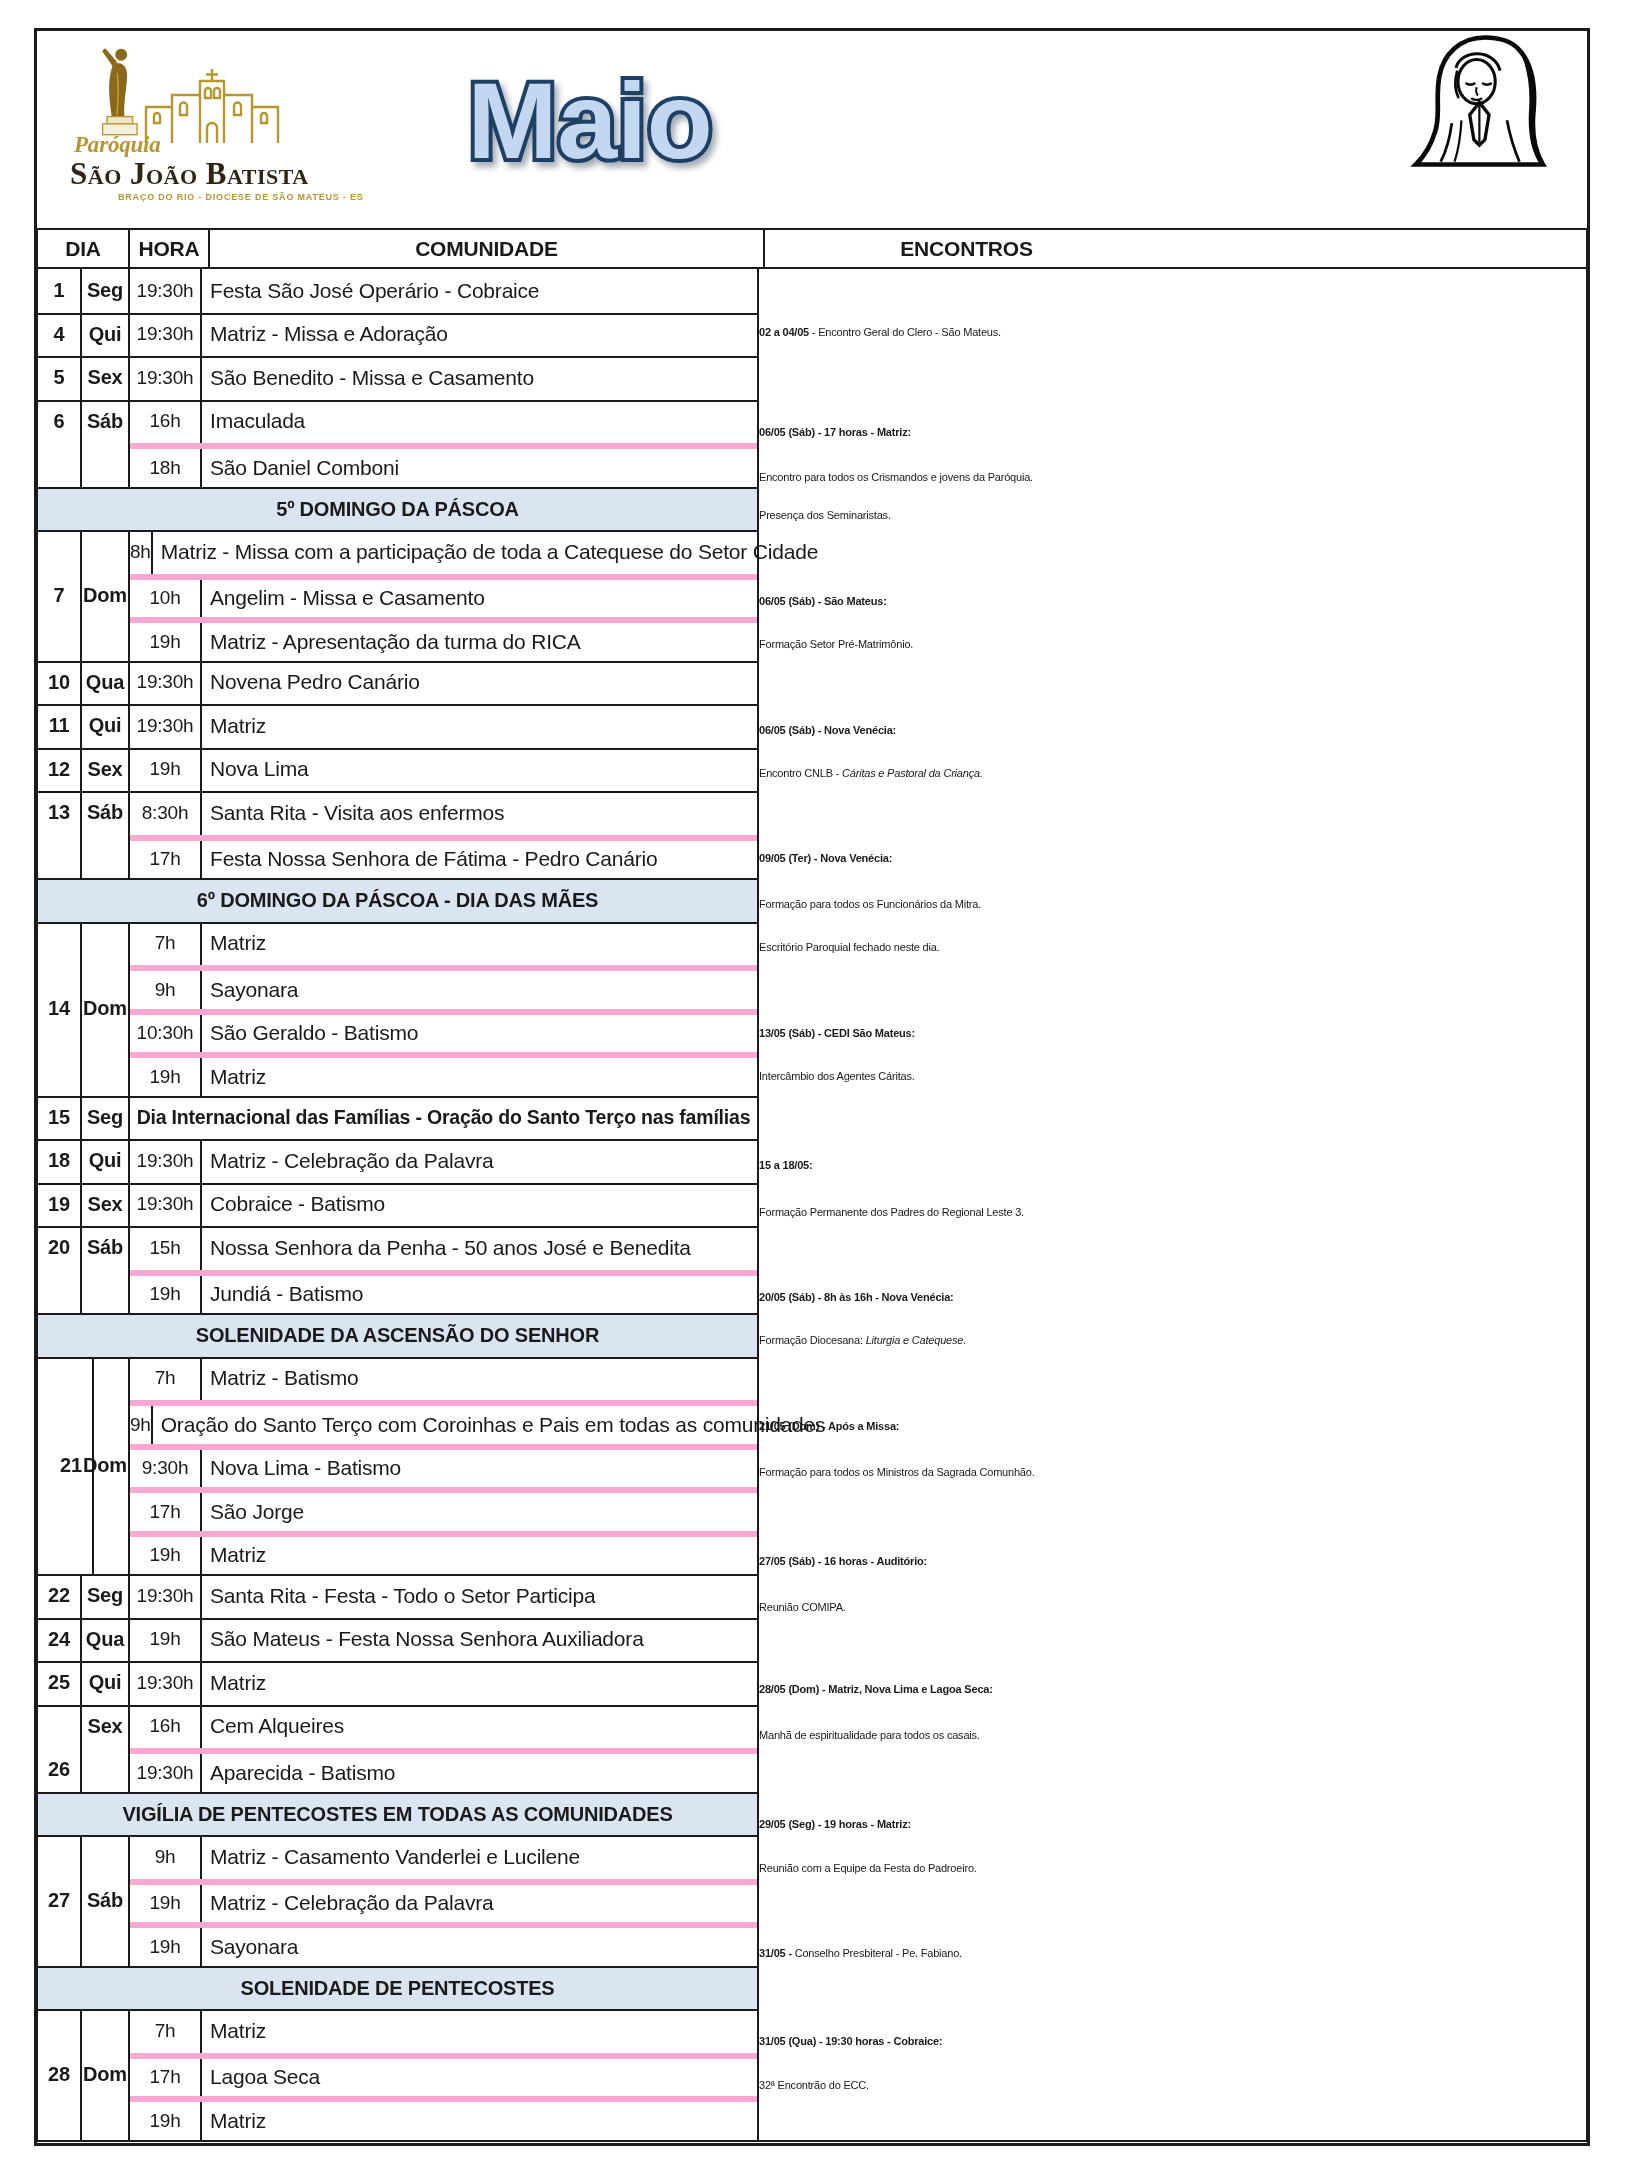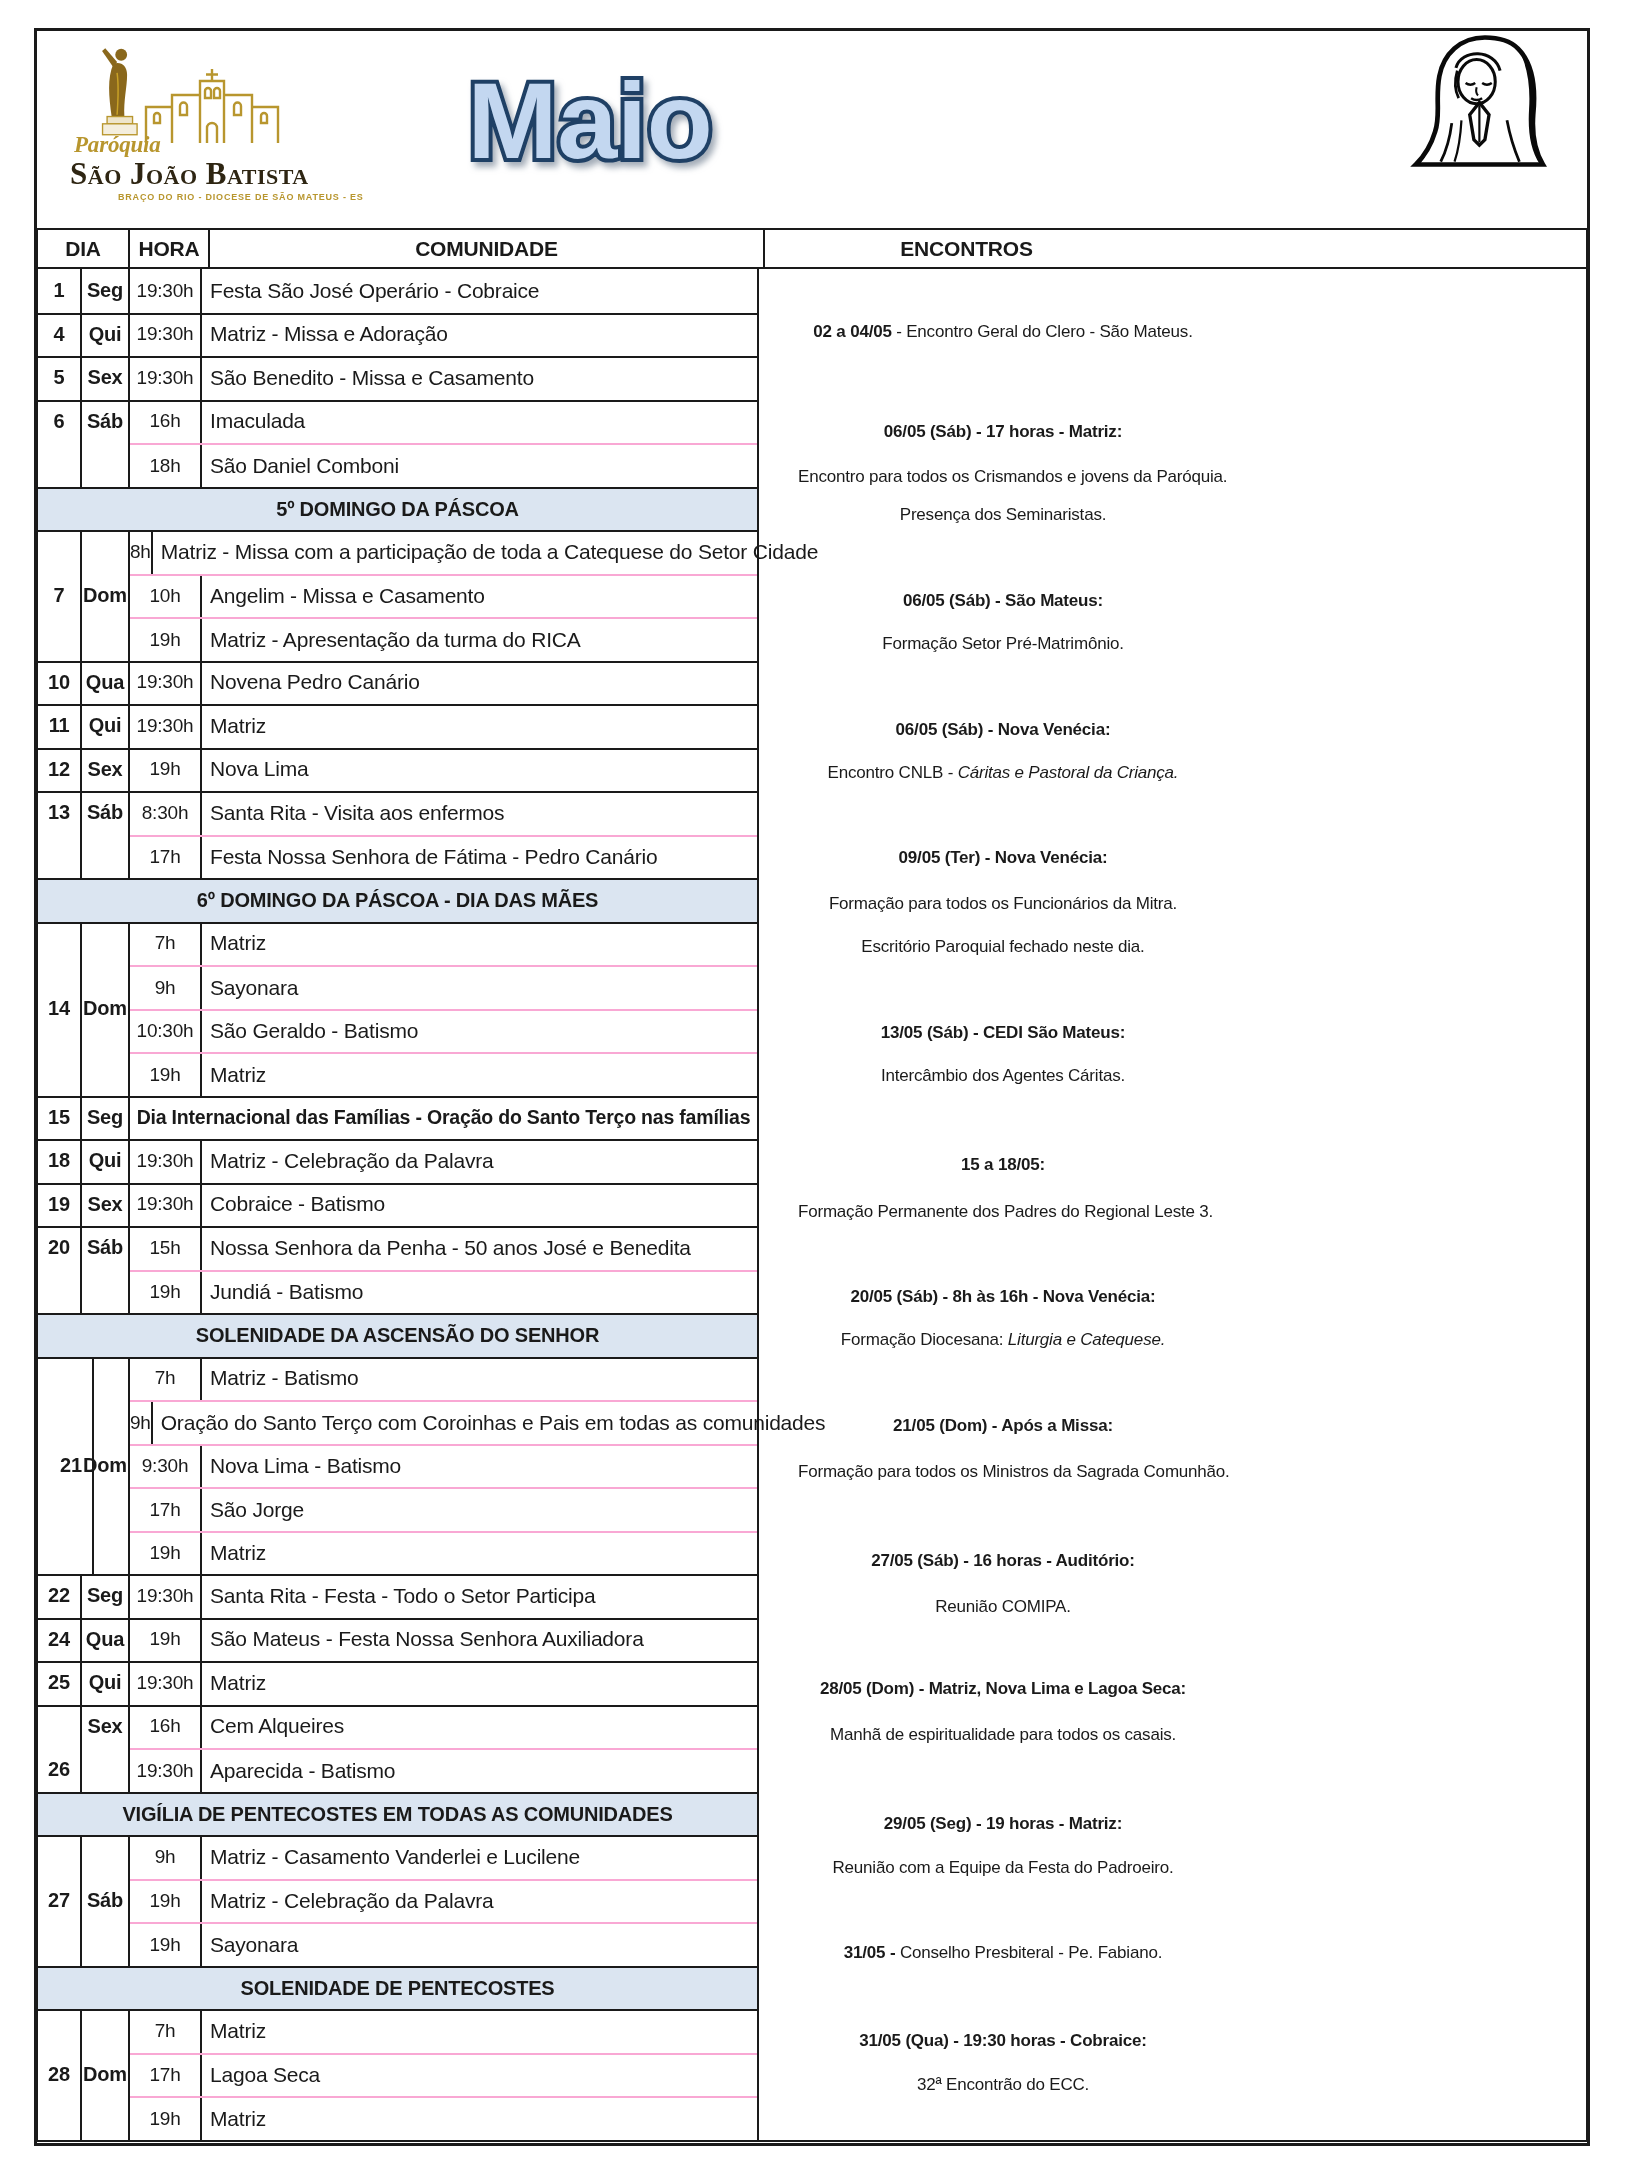--- a/index.html
+++ b/index.html
@@ -37,29 +37,29 @@
   .band{position:absolute;left:0;width:719px;height:43.5px;box-sizing:border-box;
     background:var(--band,#dbe5f1);border-top:2px solid #1a1a1a;
     display:flex;align-items:center;justify-content:center;font-weight:700;font-size:20px;}
   .groupline{position:absolute;left:0;width:719px;height:0;border-top:2px solid #1a1a1a;}
   .numcell,.dowcell{position:absolute;box-sizing:border-box;border-right:2px solid #1a1a1a;
     display:flex;justify-content:center;align-items:center;font-weight:700;font-size:20px;}
   .numcell{left:0;width:44px;}
   .dowcell{left:44px;width:48px;}
   .numcell span,.dowcell span{display:flex;align-items:center;height:43.5px;}
   .erow{position:absolute;left:92px;width:627px;height:43.5px;box-sizing:border-box;display:flex;}
-  .erow.sep{border-top:2px solid #f9a8d4;}
+  .erow.sep{border-top:6px solid #f9a8d4;}
   .ehora{width:72px;box-sizing:border-box;border-right:2px solid #1a1a1a;
     display:flex;align-items:center;justify-content:center;font-size:19px;}
   .ecom{flex:1;display:flex;align-items:center;padding-left:8px;font-size:21px;white-space:nowrap;text-align:center;}
   .enote{flex:1;display:flex;align-items:center;justify-content:center;
     font-weight:700;font-size:19.5px;white-space:nowrap;}
   #enc{flex:1;position:relative;}
-  .enc-line{position:absolute;left:0;width:410px;height:28px;text-align:center;
-    white-space:nowrap;font-size:17px;line-height:28px;padding-left:39px;}
+  .enc-line{position:absolute;left:0;width:410px;height:28px;
+    white-space:nowrap;font-size:11px;line-height:28px;}
   .enc-line .s-b{font-weight:700;}
   .enc-line .s-i{font-style:italic;}
 </style>
 </head>
 <body>
 
 <div id="frame"></div>
 
 <div id="logo">
   <svg id="statue" viewBox="0 0 50 110" xmlns="http://www.w3.org/2000/svg">

